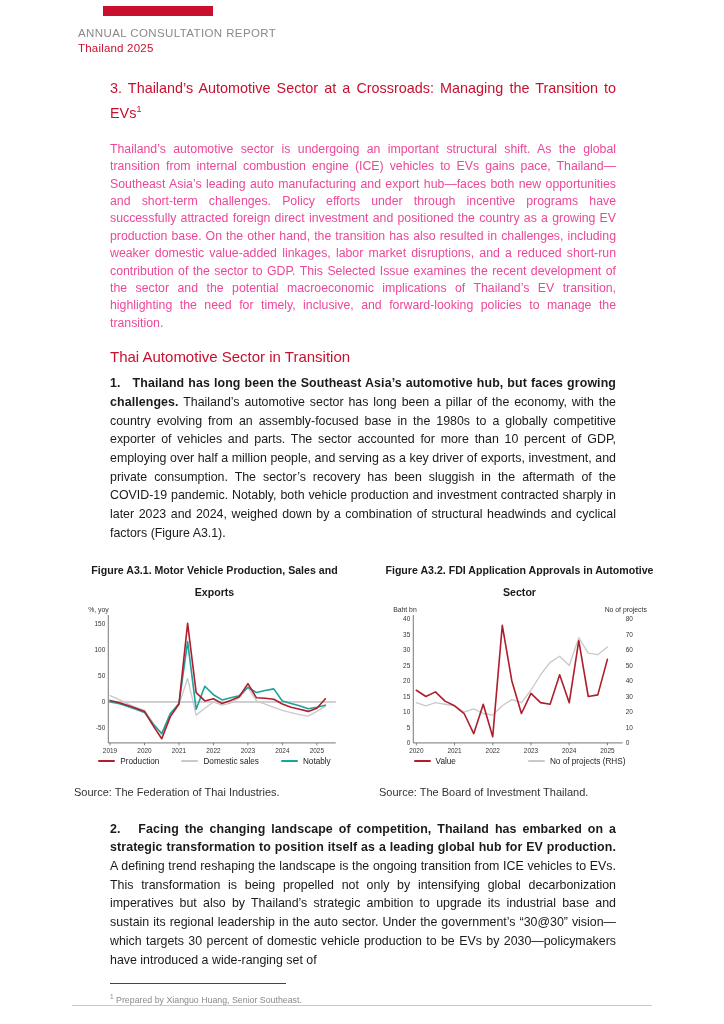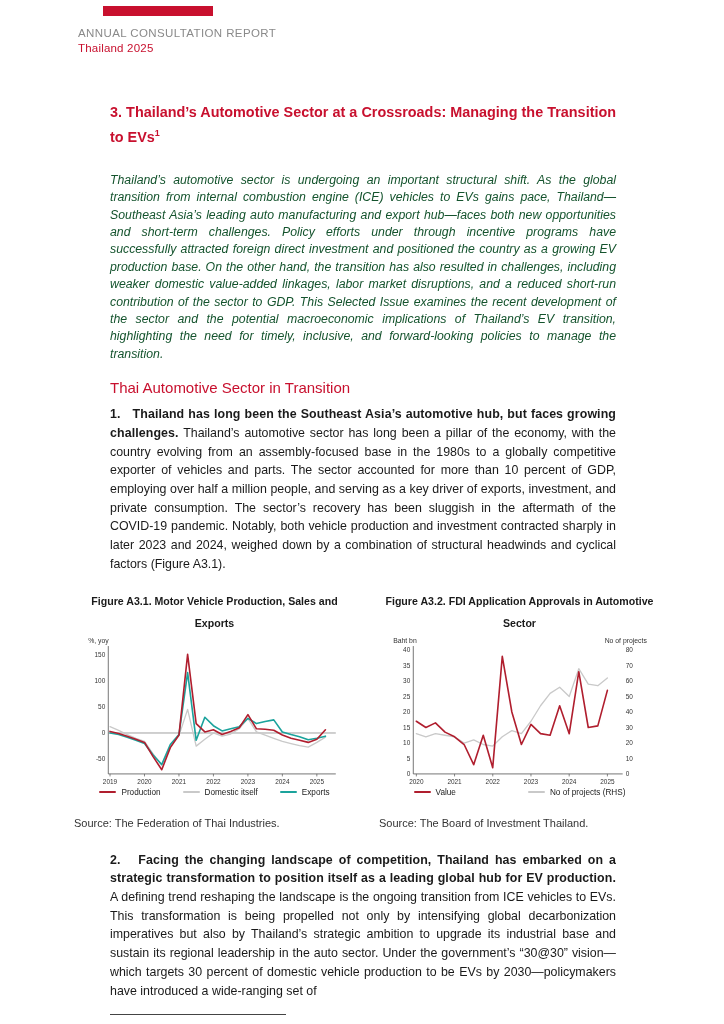--- a/index.html
+++ b/index.html
@@ -6,23 +6,23 @@
   body{font-family:"Liberation Sans", sans-serif; color:#1a1a1a;}
   .page{width:724px;height:1024px;box-sizing:border-box;padding:4px 72px 17px 72px;overflow:hidden;background:#fff;display:flex;flex-direction:column;}
 
   
   .hdr-bar{width:110px;height:10px;margin:2px 0 10px 31px;}
   .hdr-line1{font-size:11.5px;letter-spacing:.4px;color:#8a8a8a;margin-left:6px;line-height:15px;}
   .hdr-line2{font-size:11.5px;letter-spacing:.2px;line-height:15px;margin-left:6px;}
 
   
   .main{margin:0 36px 0 38px;}
-  h1.section-title{font-size:14.4px;font-weight:700;line-height:21px;margin:46px 0 0 0;text-align:justify;}
+  h1.section-title{font-size:14.4px;font-weight:400;line-height:21px;margin:22px 0 0 0;text-align:justify;}
   h1.section-title sup{font-size:9px;}
-  .abstract{margin-top:24px;font-size:12.3px;line-height:17.4px;font-style:italic;color:#14532d;text-align:justify;}
+  .abstract{margin-top:17px;font-size:12.3px;line-height:17.4px;color:#ec4899;text-align:justify;}
   .subheading{margin-top:16px;font-size:15px;line-height:17px;}
   p.body-para{margin:9px 0 0 0;font-size:12.4px;line-height:18.7px;text-align:justify;}
   p.body-para b{letter-spacing:.1px;}
 
   
   .figures-row{display:flex;margin:16px -20px 0 -10px;}
   .fig{flex:1 1 50%;min-width:0;padding:0 4px;}
   .fig-title{font-size:10.6px;font-weight:700;line-height:22px;text-align:center;padding:0 14px;}
   .chart{margin-top:2px;}
   .chart svg{display:block;margin:0 auto;width:258px;height:151px;}
@@ -95,25 +95,25 @@
             <polyline points="23.7,96.3 32.3,97.9 40.8,100.5 49.4,103.6 58.0,106.8 66.5,118.2 75.1,127.6 83.6,107.8 92.2,97.9 100.8,36.4 109.3,103.6 117.9,80.7 126.4,89.1 135.0,94.3 143.6,92.2 152.1,90.1 160.7,81.8 169.2,87.0 177.8,84.9 186.4,83.3 194.9,95.3 203.5,97.9 212.0,100.0 220.6,103.1 229.2,101.6 237.7,99.5" fill="none" stroke="#1ba39c" stroke-width="1.6" stroke-linejoin="round" stroke-linecap="round"></polyline>
             <polyline points="23.7,94.8 32.3,96.9 40.8,99.5 49.4,102.6 58.0,105.7 66.5,119.8 75.1,132.8 83.6,110.9 92.2,98.4 100.8,18.2 109.3,87.0 117.9,95.3 126.4,93.2 135.0,97.9 143.6,94.8 152.1,91.1 160.7,78.1 169.2,92.2 177.8,92.7 186.4,93.7 194.9,98.4 203.5,101.6 212.0,103.6 220.6,105.7 229.2,102.6 237.7,93.2" fill="none" stroke="#b01e2e" stroke-width="1.6" stroke-linejoin="round" stroke-linecap="round"></polyline>
           </svg>
           <div class="chart-legend">
             <span class="legend-item">
               <span class="legend-swatch" style="background: rgb(176, 30, 46);"></span>
               <span>Production</span>
             </span>
             <span class="legend-item">
               <span class="legend-swatch" style="background: rgb(201, 201, 201);"></span>
-              <span>Domestic itself</span>
+              <span>Domestic sales</span>
             </span>
             <span class="legend-item">
               <span class="legend-swatch" style="background: rgb(27, 163, 156);"></span>
-              <span>Exports</span>
+              <span>Notably</span>
             </span>
           </div>
         </div>
       <div class="fig-source">Source: The Federation of Thai Industries.</div>
     </figure>
     <figure class="fig" style="margin:0;">
       <figcaption class="fig-title">Figure A3.2. FDI Application Approvals in Automotive Sector</figcaption>
       <div class="chart">
           <svg viewBox="0 0 256 150">
             <text x="2" y="7" font-size="6.8" fill="#333">Baht bn</text>

